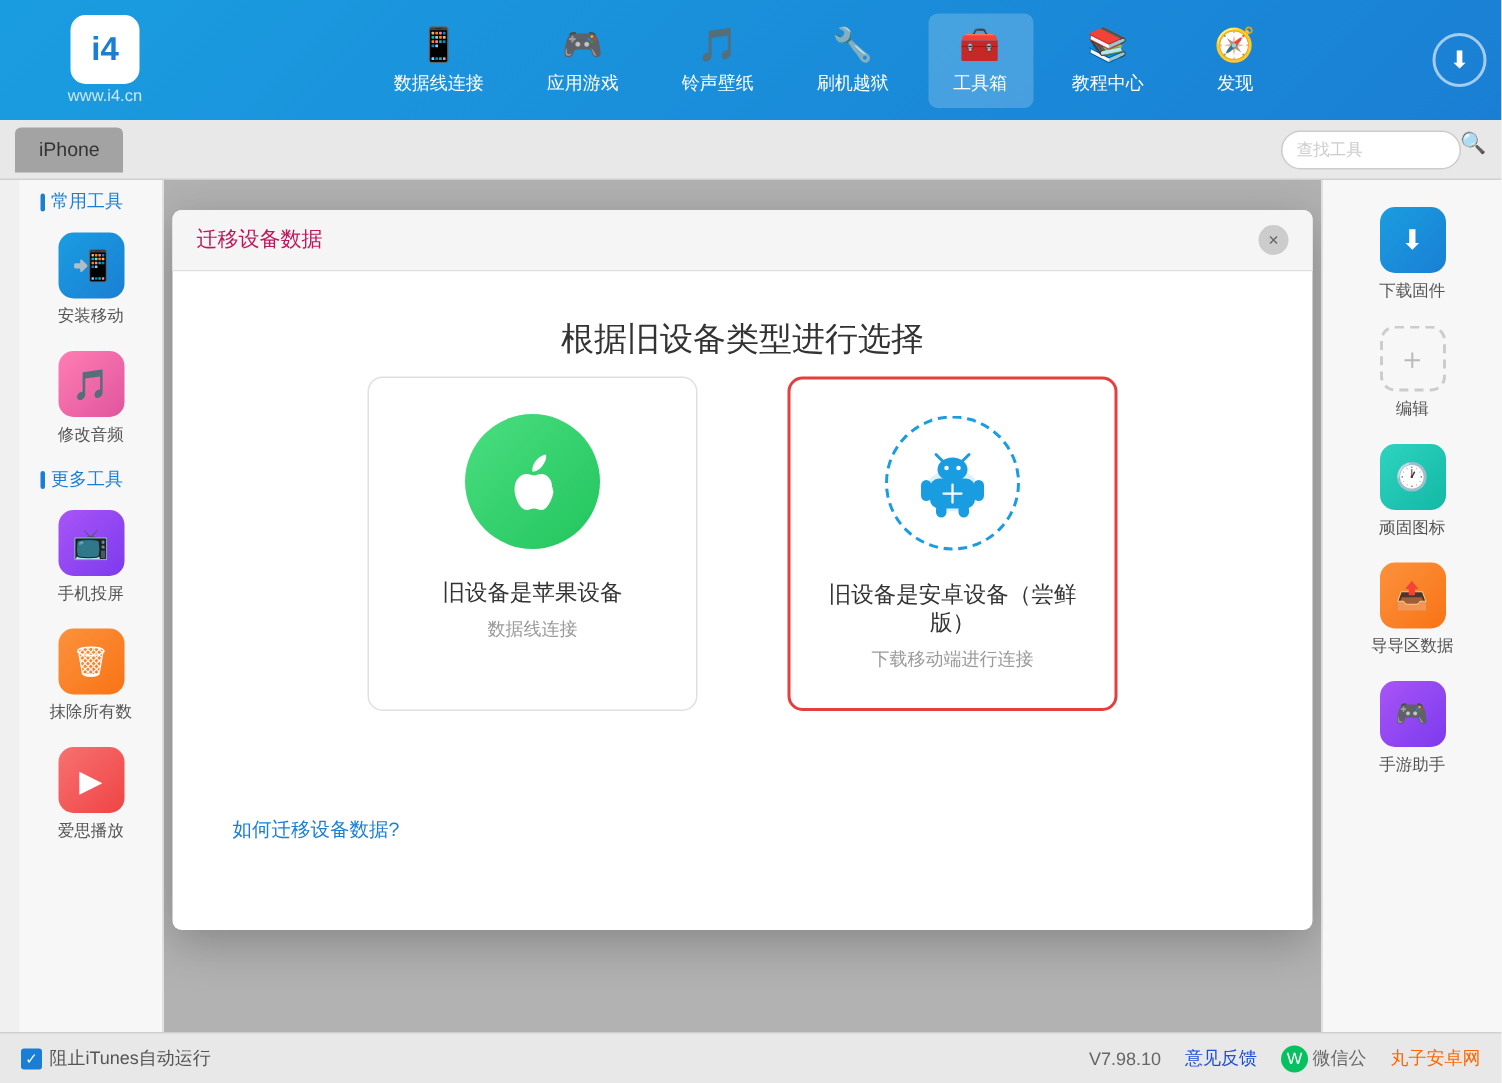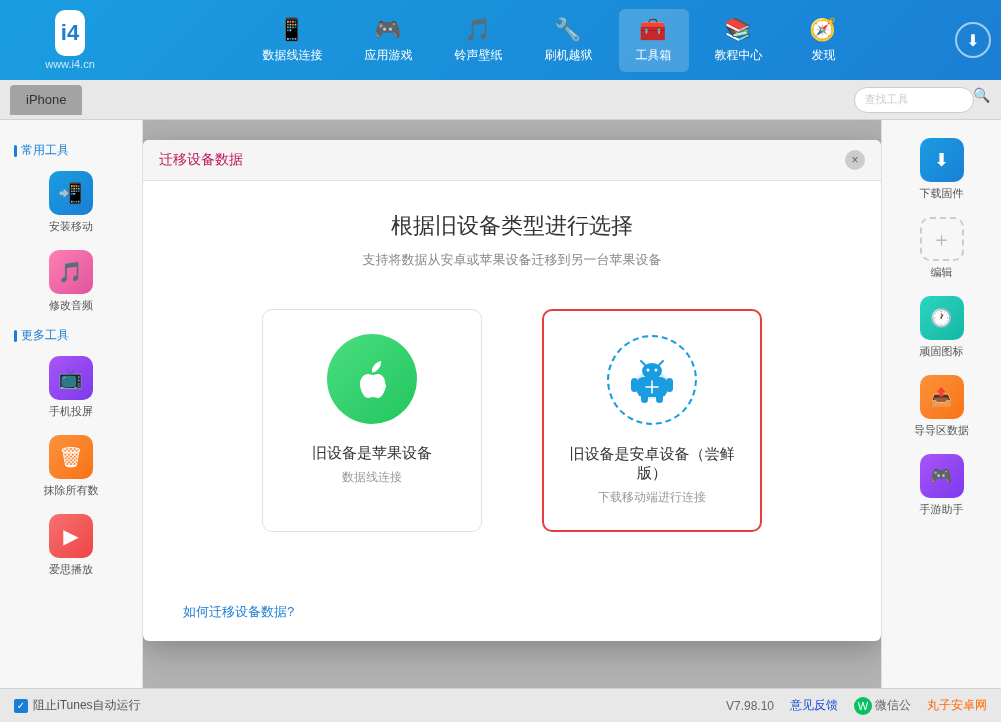--- a/index.html
+++ b/index.html
@@ -14,21 +14,21 @@
       padding: 0 10px;
     }
     .logo-area {
       display: flex;
       flex-direction: column;
       align-items: center;
       width: 120px;
       margin-right: 20px;
     }
     .logo-circle {
-      width: 30px;
+      width: 46px;
       height: 46px;
       background: #fff;
       border-radius: 10px;
       display: flex;
       align-items: center;
       justify-content: center;
       font-size: 22px;
       font-weight: bold;
       color: #1a7fd4;
     }
@@ -122,25 +122,26 @@
     }
 
     
     .main-area {
       display: flex;
       height: calc(722px - 80px - 40px - 34px);
     }
 
     
     .sidebar {
-      width: 143px;
+      width: 96px;
       background: #f7f7f7;
       border-right: 1px solid #e0e0e0;
-      padding: 16px 0;
+      padding: 0 0;
       overflow-y: auto;
+      margin-left: 13px;
     }
     .sidebar-section-title {
       font-size: 12px;
       color: #1a7fd4;
       padding: 6px 10px 4px 14px;
       display: flex;
       align-items: center;
       gap: 4px;
     }
     .sidebar-section-title::before {
@@ -496,21 +497,20 @@
     <div class="bg-content"></div>
 
     <div class="modal-overlay">
       <div class="modal">
         <div class="modal-header">
           <span class="modal-title">迁移设备数据</span>
           <div class="modal-close">×</div>
         </div>
         <div class="modal-body">
           <div class="modal-main-title">根据旧设备类型进行选择</div>
-          <div class="modal-subtitle">支持将数据从安卓或苹果设备迁移到另一台苹果设备</div>
           <div class="device-options">
 
             <div class="device-option apple-option">
               <div class="apple-icon-circle">
                 <svg width="50" height="50" viewBox="0 0 50 50" fill="none" xmlns="http://www.w3.org/2000/svg">
                   <path d="M32 14c1.5-2 2.5-4.5 2-7-2.5.5-5.5 2-7 4.5-1.5 2-2.5 4.5-2 7 2.5 0 5.5-2 7-4.5z" fill="white"></path>
                   <path d="M38 28c0-5-4-8-7-8-2 0-4 1-5 1s-3-1-5-1c-4 0-8 4-8 10 0 6 4 14 8 14 2 0 3-1 5-1s3 1 5 1c4 0 7-7 8-12z" fill="white"></path>
                 </svg>
               </div>
               <div class="option-title">旧设备是苹果设备</div>

